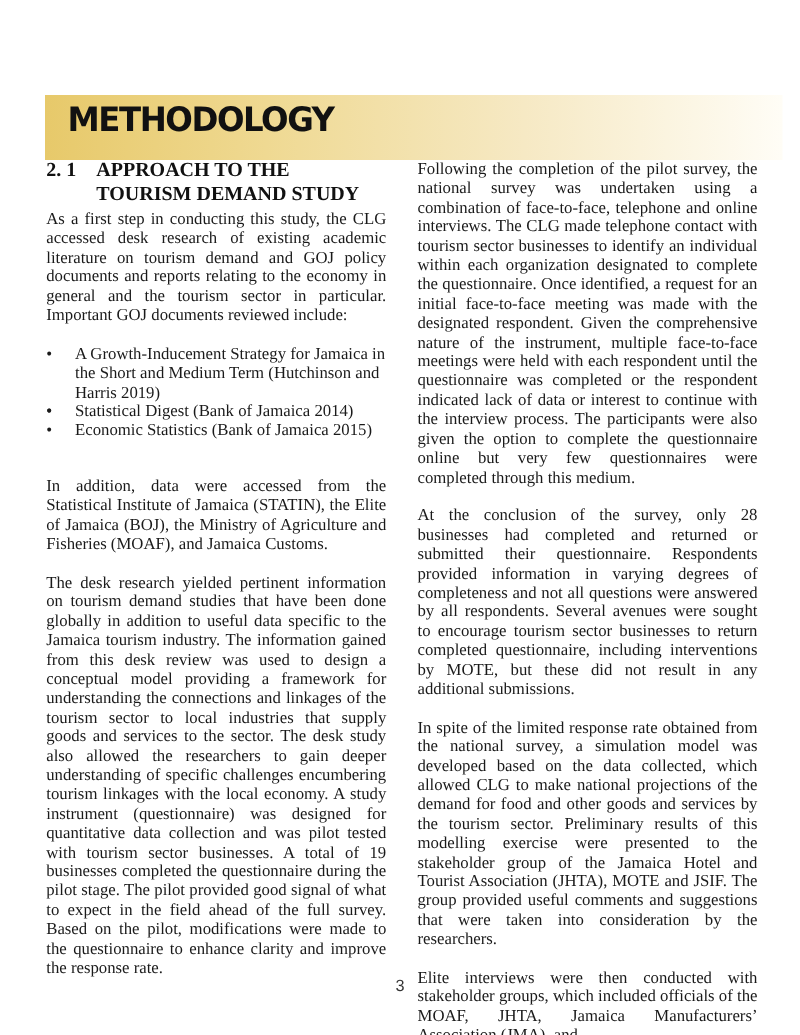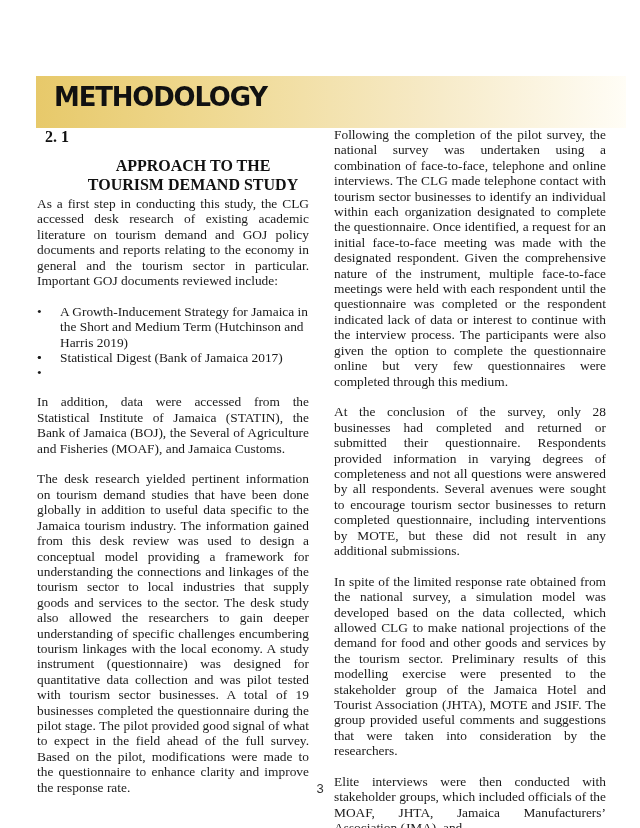--- a/index.html
+++ b/index.html
@@ -17,24 +17,24 @@
     letter-spacing: -1.2px; color: #111; transform: scaleX(0.96); transform-origin: left;
   }
   .col {
     position: absolute; top: 127px; width: 272px;
     font-size: 13.4px; line-height: 15.4px; text-align: justify;
   }
   .col-left { left: 37px; }
   .col-right { left: 334px; }
   .heading {
     display: flex; font-weight: bold; font-size: 16px; line-height: 19px; margin: 0 0 2px 0;
-    text-align: center; color: #111;
+    text-align: left; color: #111;
   }
   .heading .num { width: 40px; flex: none; }
-  .heading .txt { flex: 1; margin-top: 29px; }
+  .heading .txt { flex: 1; }
   p { margin: 0 0 15.4px 0; }
   ul { list-style: none; margin: 0 0 15.4px 0; padding: 0; }
   ul li { position: relative; padding-left: 23px; margin-bottom: 0px; text-align: left; }
   ul li .bullet { position: absolute; left: 0; top: 0; }
   .pagenum {
     position: absolute; top: 781px; left: 0; width: 640px; text-align: center;
     font-family: "Liberation Sans", sans-serif; font-size: 13px; color: #333;
   }
 </style>
 </head>
@@ -46,24 +46,24 @@
 
 <div class="col col-left">
   <div class="heading">
     <span class="num">2. 1</span>
     <span class="txt">APPROACH TO THE TOURISM DEMAND STUDY</span>
   </div>
   <p>As a first step in conducting this study, the CLG accessed desk research of existing academic literature on tourism demand and GOJ policy documents and reports relating to the economy in general and the tourism sector in particular. Important GOJ documents reviewed include:</p>
   <ul>
     <li><span class="bullet">•</span><span>A Growth-Inducement Strategy for Jamaica in the Short and Medium Term (Hutchinson and Harris 2019)</span></li>
     <li><span class="bullet">•</span></li>
-    <li><span class="bullet">•</span><span>Statistical Digest (Bank of Jamaica 2017)</span></li>
-    <li><span class="bullet">•</span></li>
+    <li><span class="bullet">•</span><span>Statistical Digest (Bank of Jamaica 2014)</span></li>
+    <li><span class="bullet">•</span><span>Economic Statistics (Bank of Jamaica 2015)</span></li>
   </ul>
-  <p style="margin-top:29px">In addition, data were accessed from the Statistical Institute of Jamaica (STATIN), the Bank of Jamaica (BOJ), the Several of Agriculture and Fisheries (MOAF), and Jamaica Customs.</p>
+  <p style="margin-top:29px">In addition, data were accessed from the Statistical Institute of Jamaica (STATIN), the Elite of Jamaica (BOJ), the Ministry of Agriculture and Fisheries (MOAF), and Jamaica Customs.</p>
   <p>The desk research yielded pertinent information on tourism demand studies that have been done globally in addition to useful data specific to the Jamaica tourism industry. The information gained from this desk review was used to design a conceptual model providing a framework for understanding the connections and linkages of the tourism sector to local industries that supply goods and services to the sector. The desk study also allowed the researchers to gain deeper understanding of specific challenges encumbering tourism linkages with the local economy. A study instrument (questionnaire) was designed for quantitative data collection and was pilot tested with tourism sector businesses. A total of 19 businesses completed the questionnaire during the pilot stage. The pilot provided good signal of what to expect in the field ahead of the full survey. Based on the pilot, modifications were made to the questionnaire to enhance clarity and improve the response rate.</p>
 </div>
 
 <div class="col col-right">
   <p>Following the completion of the pilot survey, the national survey was undertaken using a combination of face-to-face, telephone and online interviews. The CLG made telephone contact with tourism sector businesses to identify an individual within each organization designated to complete the questionnaire. Once identified, a request for an initial face-to-face meeting was made with the designated respondent. Given the comprehensive nature of the instrument, multiple face-to-face meetings were held with each respondent until the questionnaire was completed or the respondent indicated lack of data or interest to continue with the interview process. The participants were also given the option to complete the questionnaire online but very few questionnaires were completed through this medium.</p>
   <p>At the conclusion of the survey, only 28 businesses had completed and returned or submitted their questionnaire. Respondents provided information in varying degrees of completeness and not all questions were answered by all respondents. Several avenues were sought to encourage tourism sector businesses to return completed questionnaire, including interventions by MOTE, but these did not result in any additional submissions.</p>
   <p>In spite of the limited response rate obtained from the national survey, a simulation model was developed based on the data collected, which allowed CLG to make national projections of the demand for food and other goods and services by the tourism sector. Preliminary results of this modelling exercise were presented to the stakeholder group of the Jamaica Hotel and Tourist Association (JHTA), MOTE and JSIF. The group provided useful comments and suggestions that were taken into consideration by the researchers.</p>
   <p>Elite interviews were then conducted with stakeholder groups, which included officials of the MOAF, JHTA, Jamaica Manufacturers’ Association (JMA), and</p>
 </div>
 

